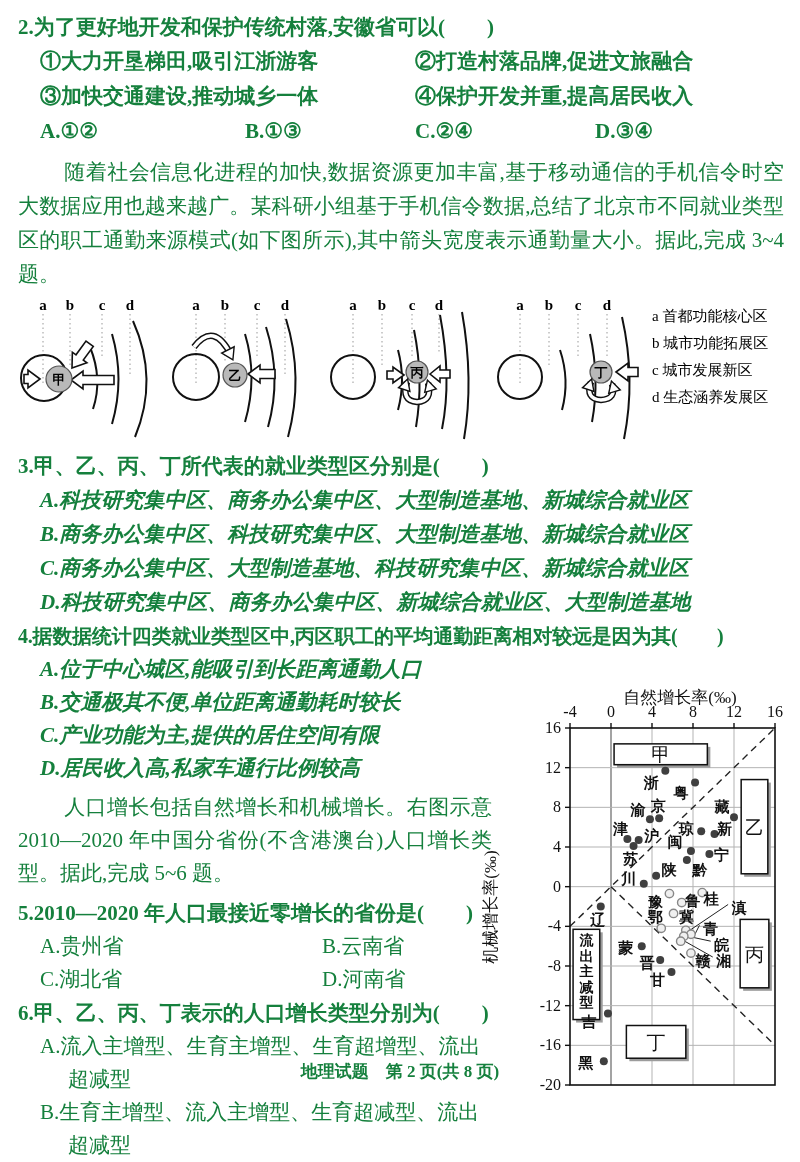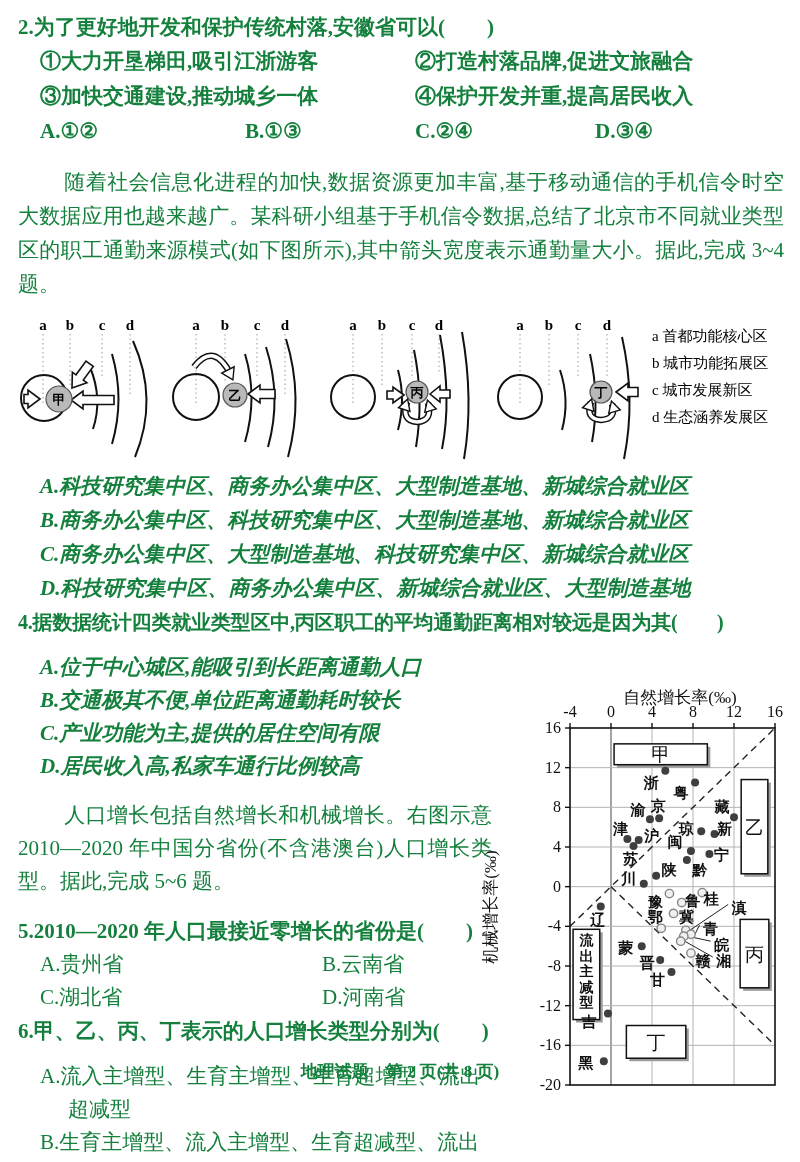--- a/index.html
+++ b/index.html
@@ -7,25 +7,25 @@
         font-family:"Liberation Serif","DejaVu Serif",serif;overflow:hidden;
         padding:10px 16px 0 18px;box-sizing:border-box;}
   .stem{font-size:21px;line-height:34px;font-weight:bold;}
   .stem.light{font-weight:bold;}
   .q4stem{font-size:20px;letter-spacing:-0.2px;font-family:Liberation Serif, serif;}
   .q2items{display:grid;grid-template-columns:375px 1fr;margin-left:22px;font-weight:bold;
            font-size:21px;line-height:35px;}
   .q2opts{display:flex;margin-left:22px;font-weight:bold;font-size:21px;line-height:35px;}
   .q2opts span:nth-child(1){width:205px;font-family:Liberation Serif, serif;} .q2opts span:nth-child(2){width:170px;}
   .q2opts span:nth-child(3){width:180px;}
-  .passage{margin:16px 0;font-size:21px;line-height:34px;text-align:justify;text-indent:2.2em;}
+  .passage{margin:6px 0;font-size:21px;line-height:34px;text-align:justify;text-indent:2.2em;}
   .opts{margin-left:22px;font-size:21px;line-height:34px;}
   .opts.bold{font-weight:bold;font-style:italic;}
   .leftcol{width:474px;}
-  .leftcol .opts{line-height:33px;font-size:21px;margin-top:12px;}
+  .leftcol .opts{line-height:33px;font-size:21px;}
   .leftcol .passage{line-height:33px;}
   .q5opts{display:grid;grid-template-columns:282px 1fr;margin-left:22px;
           font-size:21px;line-height:33px;}
   .hang div{padding-left:28px;text-indent:-28px;}
   .footer{position:absolute;left:0;right:0;top:1060px;text-align:center;
           font-weight:bold;font-size:17px;}
   
   .diagram{display:block;margin:2px 0 0 0;}
   .dl line{stroke:#999;stroke-width:1;stroke-dasharray:1.5 3;}
   .lt{font-size:15px;font-weight:bold;}
@@ -172,20 +172,21 @@
     </g>
 
     <g>
       <text class="lg" x="634" y="24">a 首都功能核心区</text>
       <text class="lg" x="634" y="51">b 城市功能拓展区</text>
       <text class="lg" x="634" y="78">c 城市发展新区</text>
       <text class="lg" x="634" y="105">d 生态涵养发展区</text>
     </g>
   </svg>
 
+  <div class="stem">3.甲、乙、丙、丁所代表的就业类型区分别是(　　)</div>
   <div class="opts bold">
     <div>A.科技研究集中区、商务办公集中区、大型制造基地、新城综合就业区</div>
     <div>B.商务办公集中区、科技研究集中区、大型制造基地、新城综合就业区</div>
     <div>C.商务办公集中区、大型制造基地、科技研究集中区、新城综合就业区</div>
     <div>D.科技研究集中区、商务办公集中区、新城综合就业区、大型制造基地</div>
   </div>
 
   <div class="stem q4stem">4.据数据统计四类就业类型区中,丙区职工的平均通勤距离相对较远是因为其(　　)</div>
 
   <div class="leftcol">

